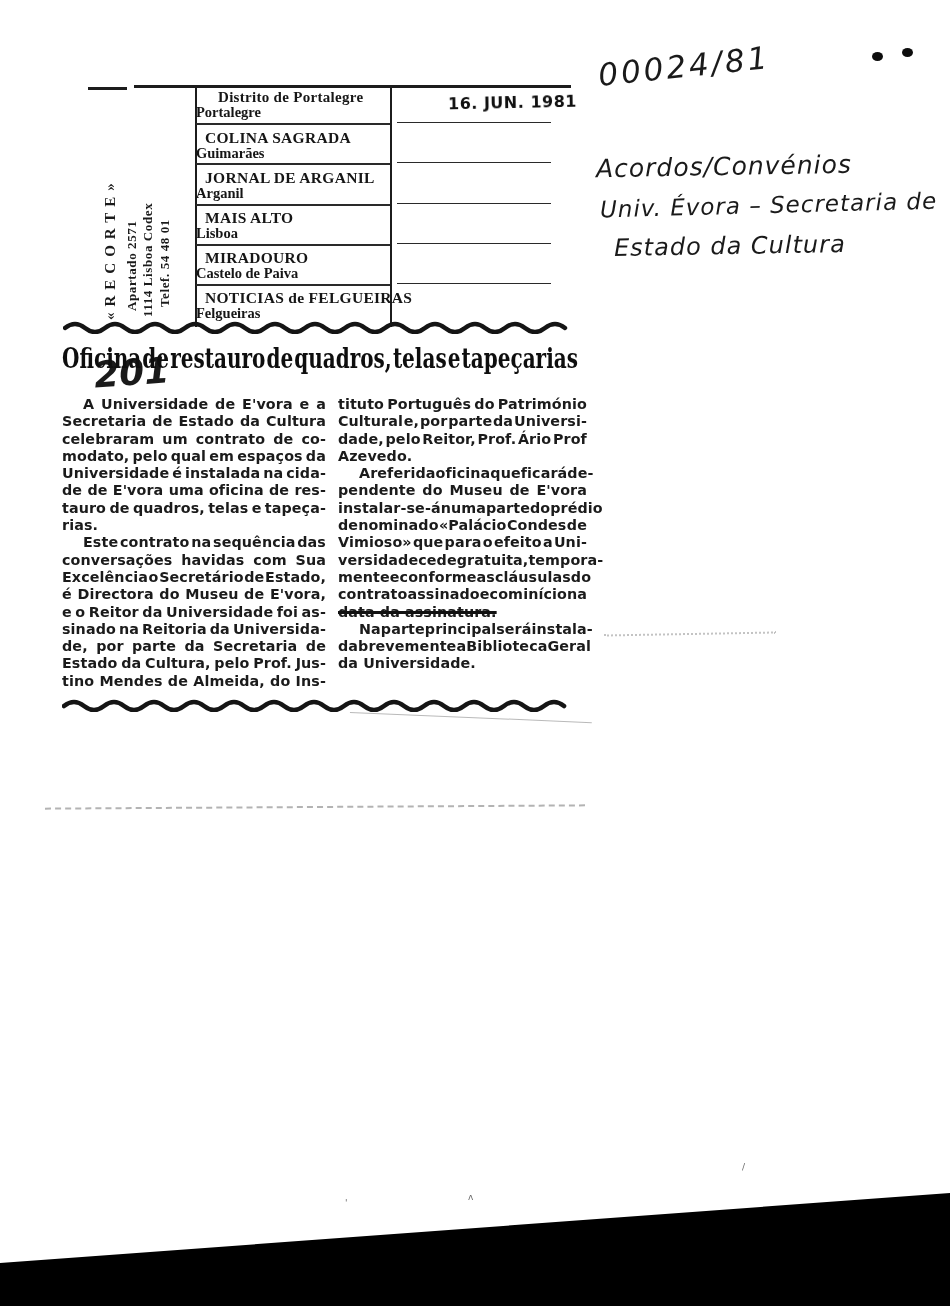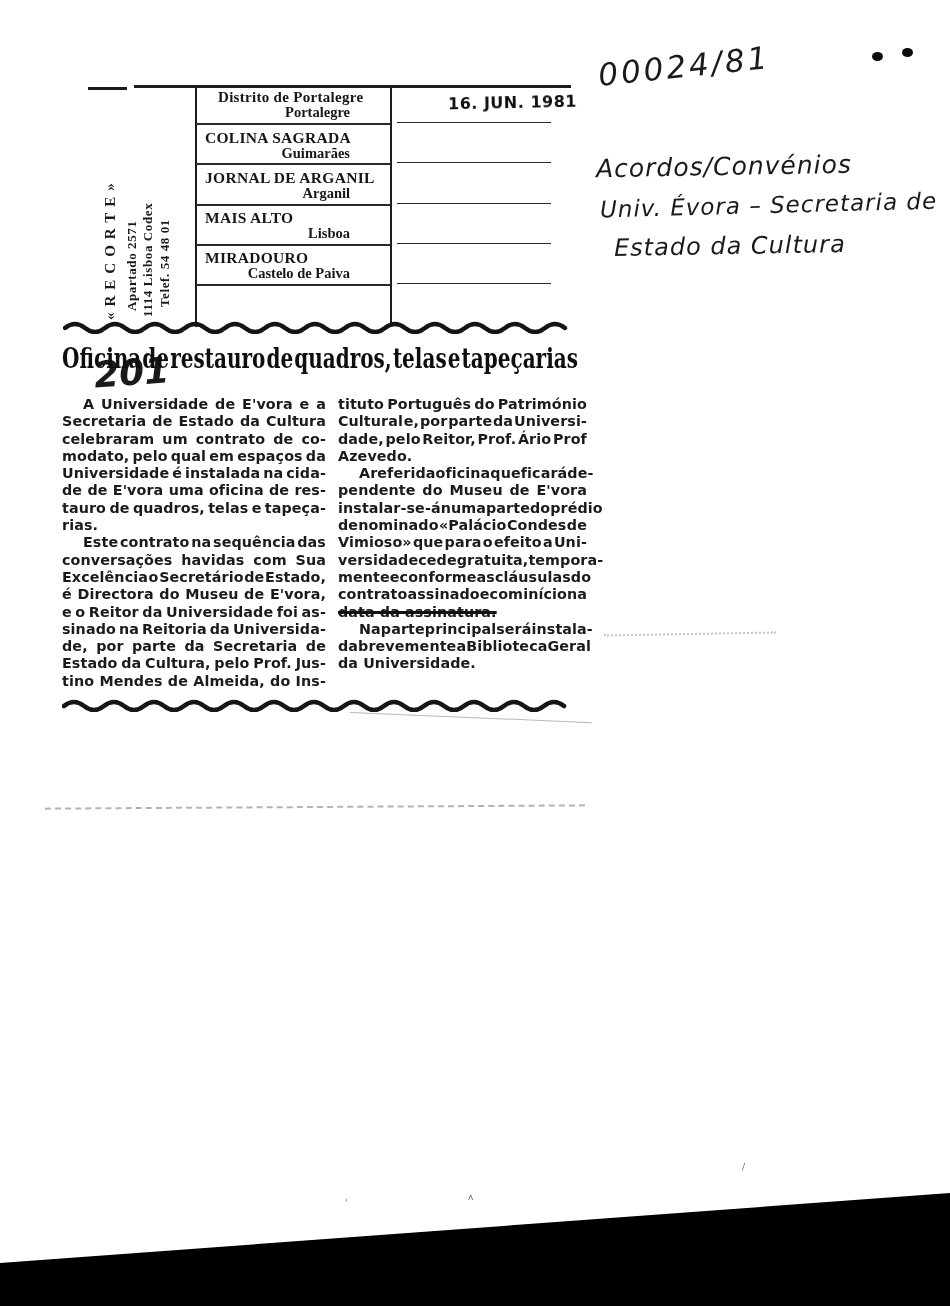--- a/index.html
+++ b/index.html
@@ -15,21 +15,21 @@
              font-family:"Liberation Serif", serif;font-weight:bold;color:#1b1b1b;}
   #v-recorte{font-size:15px;letter-spacing:6px;}
   #v-addr1,#v-addr2,#v-addr3{font-size:13px;letter-spacing:0.6px;}
 
   #np-table{position:absolute;left:196px;top:86px;width:194px;}
   .np-row{position:relative;width:167px;height:40px;}
   .np-name{font-family:"Liberation Serif", serif;font-weight:bold;font-size:15.5px;
            padding:3px 0 0 9px;white-space:nowrap;letter-spacing:0.3px;}
   .np-row:first-child .np-name{padding-left:22px;font-size:15px;}
   .np-city{font-family:"Liberation Serif", serif;font-weight:bold;font-size:14.5px;
-           text-align:right;padding-right:13px;margin-top:-2px;}
+           padding-right:13px;margin-top:-2px;}
 
   #date-stamp{position:absolute;left:448px;top:93px;font-family:"DejaVu Sans", sans-serif;
               font-weight:bold;font-size:16px;letter-spacing:0.5px;color:#101010;
               transform:rotate(-1.2deg);filter:blur(0.3px);white-space:nowrap;}
 
   .wavy{position:absolute;}
 
   
   .hand{position:absolute;font-family:"DejaVu Sans", sans-serif;font-style:italic;color:#1a1a1a;
         white-space:nowrap;}
@@ -111,20 +111,24 @@
           <div class="np-city">Arganil</div>
         </div>
         <div class="np-row">
           <div class="np-name">MAIS ALTO</div>
           <div class="np-city">Lisboa</div>
         </div>
         <div class="np-row">
           <div class="np-name">MIRADOURO</div>
           <div class="np-city">Castelo de Paiva</div>
         </div>
+        <div class="np-row">
+          <div class="np-name">NOTICIAS de FELGUEIRAS</div>
+          <div class="np-city">Felgueiras</div>
+        </div>
       </div>
 
     <div id="date-stamp">16. JUN. 1981</div>
 
     <div class="wavy" style="left:63px;top:320px;">
       <svg width="510" height="14" viewBox="0 0 510 14">
         <path d="M2 8 q10 -8 20 0 t20 0 t20 0 t20 0 t20 0 t20 0 t20 0 t20 0 t20 0 t20 0 t20 0 t20 0 t20 0 t20 0 t20 0 t20 0 t20 0 t20 0 t20 0 t20 0 t20 0 t20 0 t20 0 t20 0 t20 0" stroke="#151515" stroke-width="4.4" fill="none" stroke-linecap="round"></path>
       </svg>
     </div>
     <div class="wavy" style="left:62px;top:698px;">

